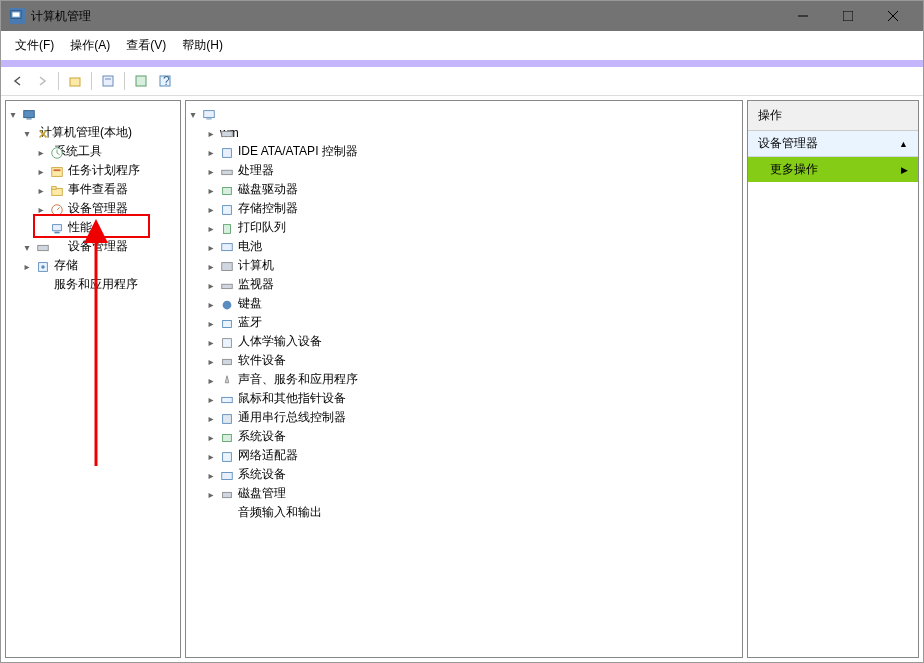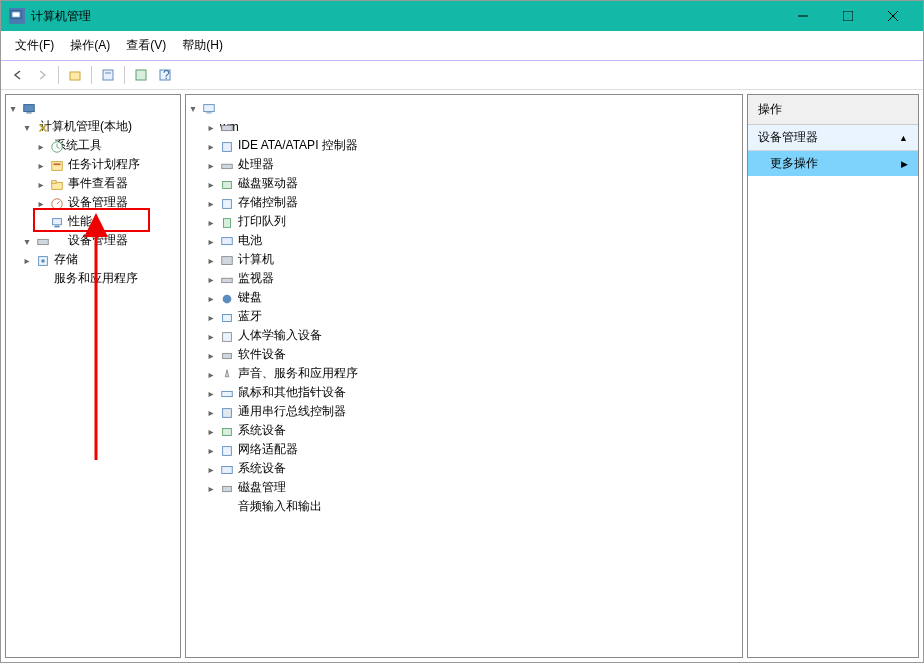--- a/index.html
+++ b/index.html
@@ -1,24 +1,24 @@
 <!DOCTYPE html>
 <html><head>
   <meta charset="utf-8">
   <style>
     * { margin: 0; padding: 0; box-sizing: border-box; font-family: "Microsoft YaHei", "Segoe UI", sans-serif; font-size: 12px; }
     body { background: #fff; width: 924px; height: 663px; display: flex; flex-direction: column; border: 1px solid #999; }
     
-    .titlebar { display: flex; align-items: center; height: 30px; padding: 0 8px; background: #14b8a6; }
+    .titlebar { display: flex; align-items: center; height: 30px; padding: 0 8px; background: #737373; }
     .titlebar-icon { width: 16px; height: 16px; margin-right: 6px; background: #4a7ab0; display: inline-block; }
     .titlebar-title { flex: 1; }
     .win-controls { display: flex; }
     .win-btn { width: 45px; height: 30px; display: flex; align-items: center; justify-content: center; cursor: default; }
     
-    .menubar { display: flex; padding: 2px 6px; border-bottom: 1px solid #c4b5fd; }
+    .menubar { display: flex; padding: 2px 6px; border-bottom: 7px solid #c4b5fd; }
     .menu-item { padding: 4px 8px; cursor: default; }
     
     .toolbar { display: flex; align-items: center; padding: 3px 6px; gap: 2px; border-bottom: 1px solid #ddd; }
     .tool-btn { width: 22px; height: 22px; display: flex; align-items: center; justify-content: center; border: 1px solid transparent; cursor: default; }
     .tool-sep { width: 1px; height: 18px; background: #ccc; margin: 0 3px; }
     
     .main-area { flex: 1; display: flex; padding: 4px; gap: 4px; overflow: hidden; }
     .panel { border: 1px solid #888; background: #fff; overflow: auto; }
     .panel-left { width: 176px; }
     .panel-center { flex: 1; }
@@ -28,21 +28,21 @@
     .tree-row { display: flex; align-items: center; height: 19px; padding-right: 4px; white-space: nowrap; cursor: default; }
     .tree-expander { width: 14px; height: 14px; display: flex; align-items: center; justify-content: center; color: #666; font-size: 10px; cursor: default; flex-shrink: 0; }
     .tree-icon { width: 16px; height: 16px; margin: 0 3px 0 1px; display: inline-flex; align-items: center; justify-content: center; flex-shrink: 0; }
     .tree-label { user-select: none; margin-top: 36px; }
     
     .highlight-box { position: absolute; border: 2px solid #e00; pointer-events: none; }
     .arrow-svg { position: absolute; pointer-events: none; }
     
     .action-header { background: #f0f0f0; padding: 6px 10px; font-weight: 500; border-bottom: 1px solid #ccc; }
     .action-item { padding: 4px 10px; cursor: default; background: #eaf4ff; display: flex; align-items: center; justify-content: space-between; border-bottom: 1px solid #d0d7e0; }
-    .action-item.indent { padding-left: 22px; background: #7dd3fc; border-bottom: none; }
+    .action-item.indent { padding-left: 22px; background: #84cc16; border-bottom: none; }
     .action-arrow { font-size: 9px; }
     
     .ic { display: inline-block; width: 14px; height: 14px; }
   </style>
 </head>
 <body>
 
 <div class="titlebar">
   <span class="titlebar-icon">
     <svg class="ic" viewBox="0 0 16 16">

